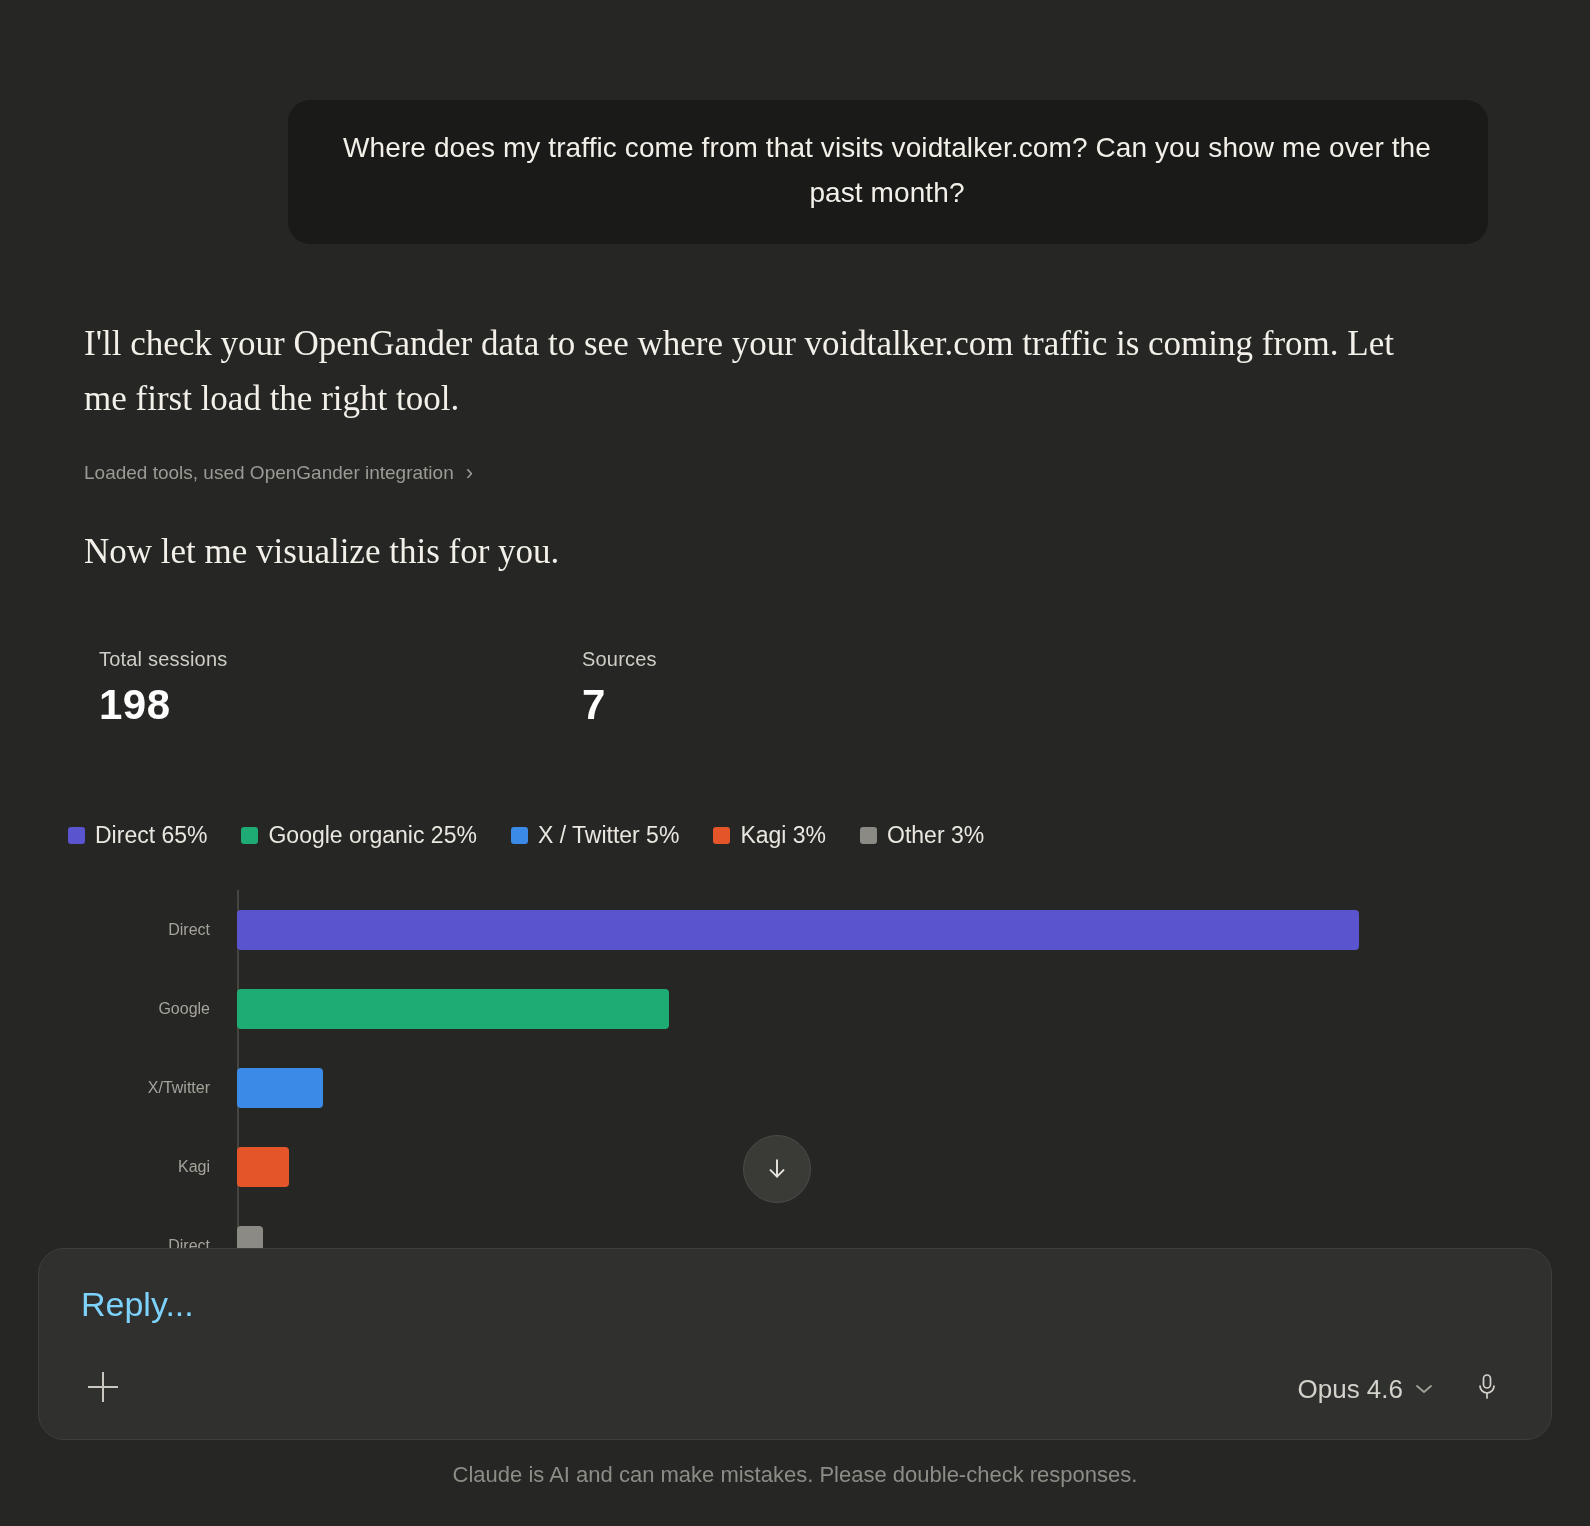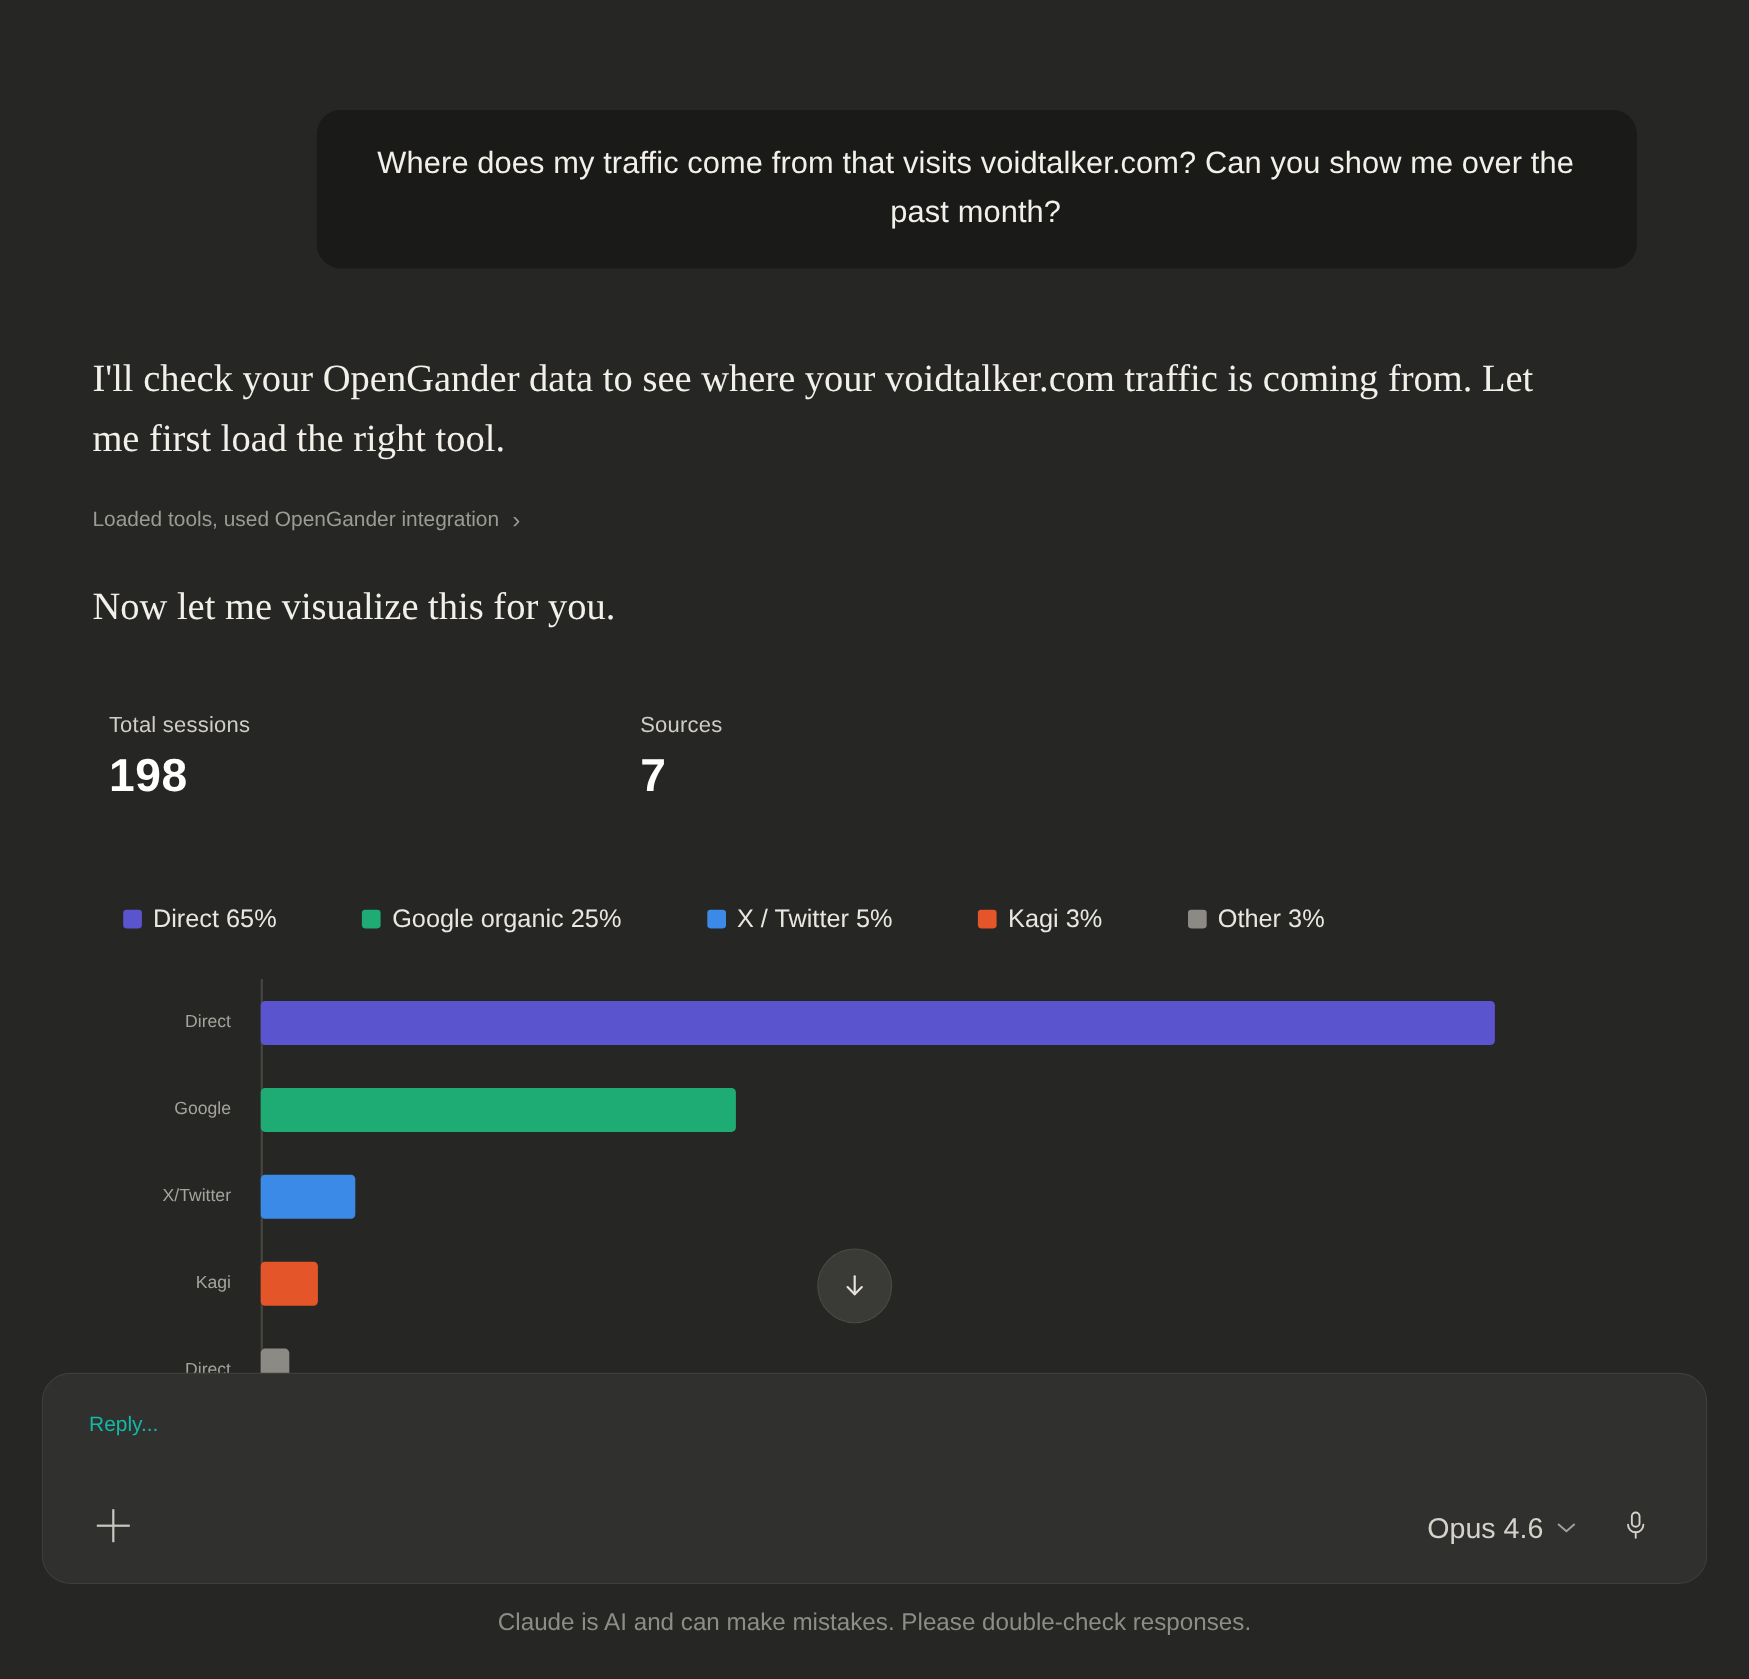--- a/index.html
+++ b/index.html
@@ -96,21 +96,20 @@
     top: 822px;
     display: flex;
     align-items: center;
     gap: 0;
   }
   .legend-item {
     display: flex;
     align-items: center;
     gap: 10px;
     margin-right: 34px;
-    margin-left: 44px;
   }
   .legend-swatch {
     width: 17px;
     height: 17px;
     border-radius: 3px;
     display: inline-block;
   }
   .legend-text {
     color: #e9e7e0;
     font-size: 23px;
@@ -178,22 +177,22 @@
     width: 1514px;
     height: 192px;
     background: #30302e;
     border: 1px solid #3e3e3b;
     border-radius: 26px;
   }
   .composer .reply-placeholder {
     position: absolute;
     left: 42px;
     top: 36px;
-    color: #14b8a6;
-    font-size: 19px;
+    color: #7dd3fc;
+    font-size: 34px;
   }
   .plus-btn {
     position: absolute;
     left: 42px;
     bottom: 30px;
     width: 44px;
     height: 44px;
     display: flex;
     align-items: center;
     justify-content: center;

